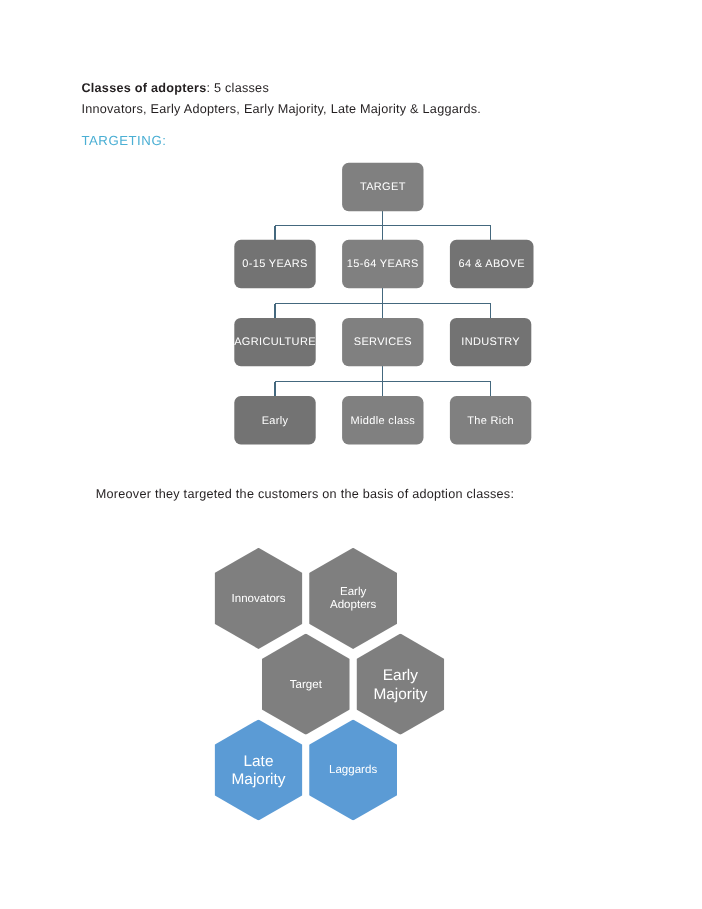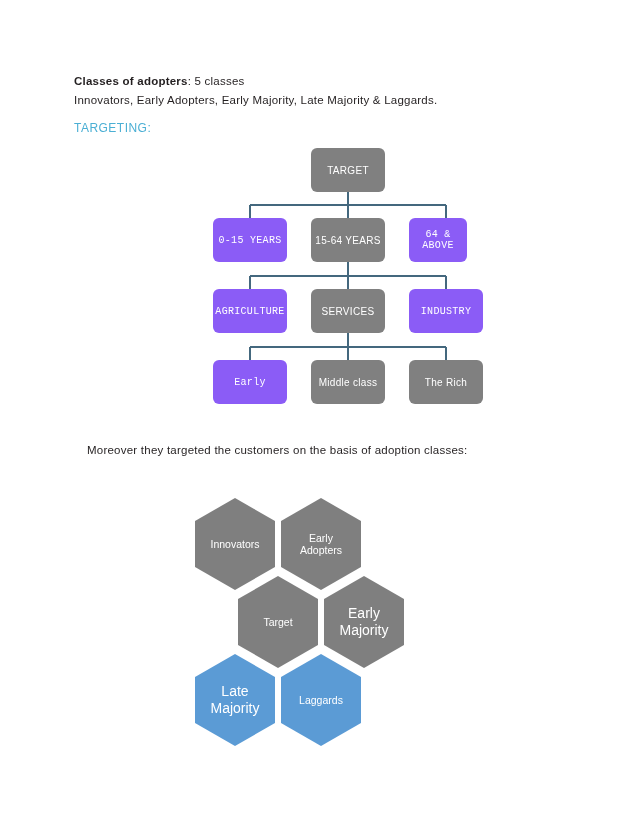--- a/index.html
+++ b/index.html
@@ -73,21 +73,21 @@
     align-items: center;
     justify-content: center;
     color: #ffffff;
     font-size: 10px;
     letter-spacing: 0.03em;
     text-align: center;
     box-sizing: border-box;
     pointer-events: auto;
   }
   .fc-box.gray  { background: #808080; }
-  .fc-box.blue  { background: #8b5cf6; font-family: Liberation Mono, monospace; }
+  .fc-box.blue  { background: #737373; }
 
   
   .hexgrid {
     position: absolute;
     left: 0;
     top: 0;
     width: 638px;
     height: 826px;
     pointer-events: none;
   }
@@ -155,21 +155,21 @@
 
     <div class="fc-box gray" style="left:311px;top:148px;width:74px;height:44px;">
         <span>TARGET</span>
       </div>
     <div class="fc-box blue" style="left:213px;top:218px;width:74px;height:44px;">
         <span>0-15 YEARS</span>
       </div>
     <div class="fc-box gray" style="left:311px;top:218px;width:74px;height:44px;">
         <span>15-64 YEARS</span>
       </div>
-    <div class="fc-box blue" style="left:409px;top:218px;width:58px;height:44px;">
+    <div class="fc-box blue" style="left:409px;top:218px;width:76px;height:44px;">
         <span>64 &amp; ABOVE</span>
       </div>
     <div class="fc-box blue" style="left:213px;top:289px;width:74px;height:44px;">
         <span>AGRICULTURE</span>
       </div>
     <div class="fc-box gray" style="left:311px;top:289px;width:74px;height:44px;">
         <span>SERVICES</span>
       </div>
     <div class="fc-box blue" style="left:409px;top:289px;width:74px;height:44px;">
         <span>INDUSTRY</span>

